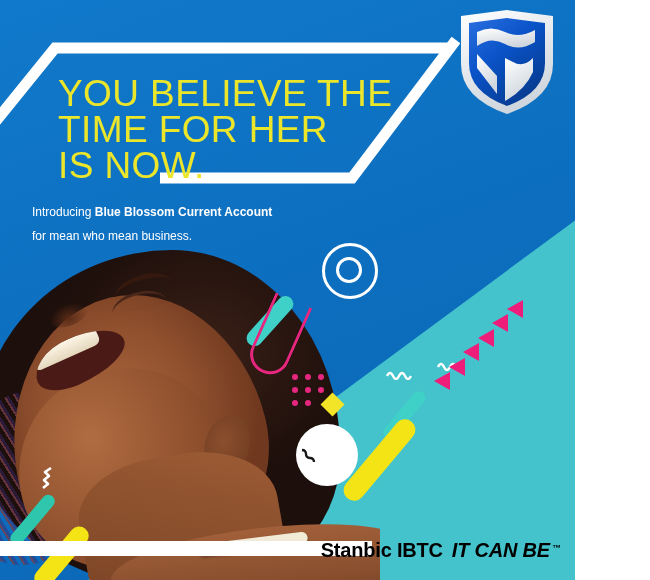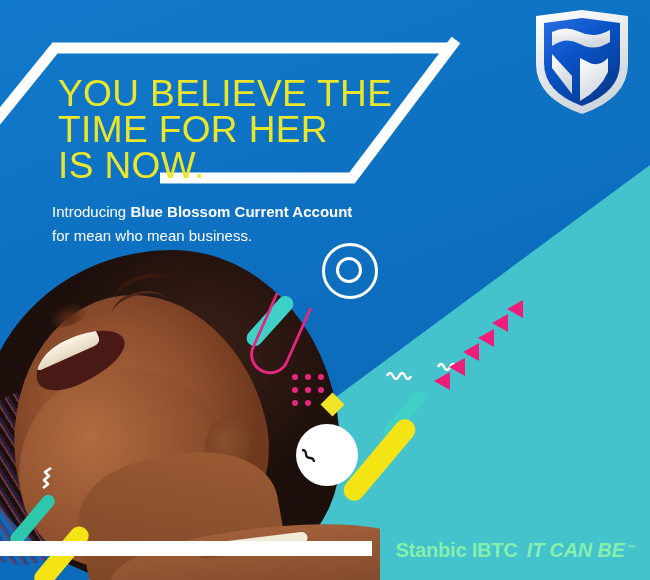--- a/index.html
+++ b/index.html
@@ -1,21 +1,21 @@
 <!DOCTYPE html>
 <html><head>
 <meta charset="utf-8">
 <title>Stanbic IBTC Blue Blossom Advert</title>
 <style>
   html,body{margin:0;padding:0;background:#ffffff;}
   body{font-family:"Liberation Sans",sans-serif;}
 
   #ad{
     position:relative;
-    width:650px;height:580px;
+    width:575px;height:580px;
     overflow:hidden;
     background:#0d70c2;
     user-select:none;
   }
 
   
   .bg-blue{
     position:absolute;inset:0;
     background:linear-gradient(160deg,#1179cb 0%,#0d6fc0 45%,#0b66b4 100%);
   }
@@ -136,23 +136,23 @@
   .headline{
     position:absolute;left:58px;top:76px;
     color:#ece62b;
     font-size:37px;
     line-height:36px;
     font-weight:400;
     letter-spacing:.4px;
     white-space:pre-line;
   }
   .sub{
-    position:absolute;left:52px;top:200px;
+    position:absolute;left:32px;top:200px;
     color:#ffffff;
-    font-size:15px;
+    font-size:12px;
     line-height:24px;
     font-weight:400;
   }
   .sub b{font-weight:700;}
   .sub .l2{display:block;}
 
   
   .deco{position:absolute;}
 
   .rings{
@@ -201,21 +201,21 @@
     border-right:16px solid #ee1d7a;
   }
 
   
   .footer-whitebar{
     position:absolute;left:0;bottom:24px;
     width:372px;height:15px;background:#ffffff;
   }
   .brandline{
     position:absolute;right:14px;bottom:18px;
-    color:#86efac;white-space:nowrap;
+    color:#000000;white-space:nowrap;
     font-size:20px;
   }
   .brand-name{font-weight:600;letter-spacing:-.2px;}
   .brand-slogan{font-weight:800;font-style:italic;letter-spacing:-.2px;margin-left:9px;}
   .brand-tm{font-size:9px;vertical-align:6px;margin-left:2px;font-weight:700;}
 </style>
 </head>
 <body>
 
 <div id="ad">

